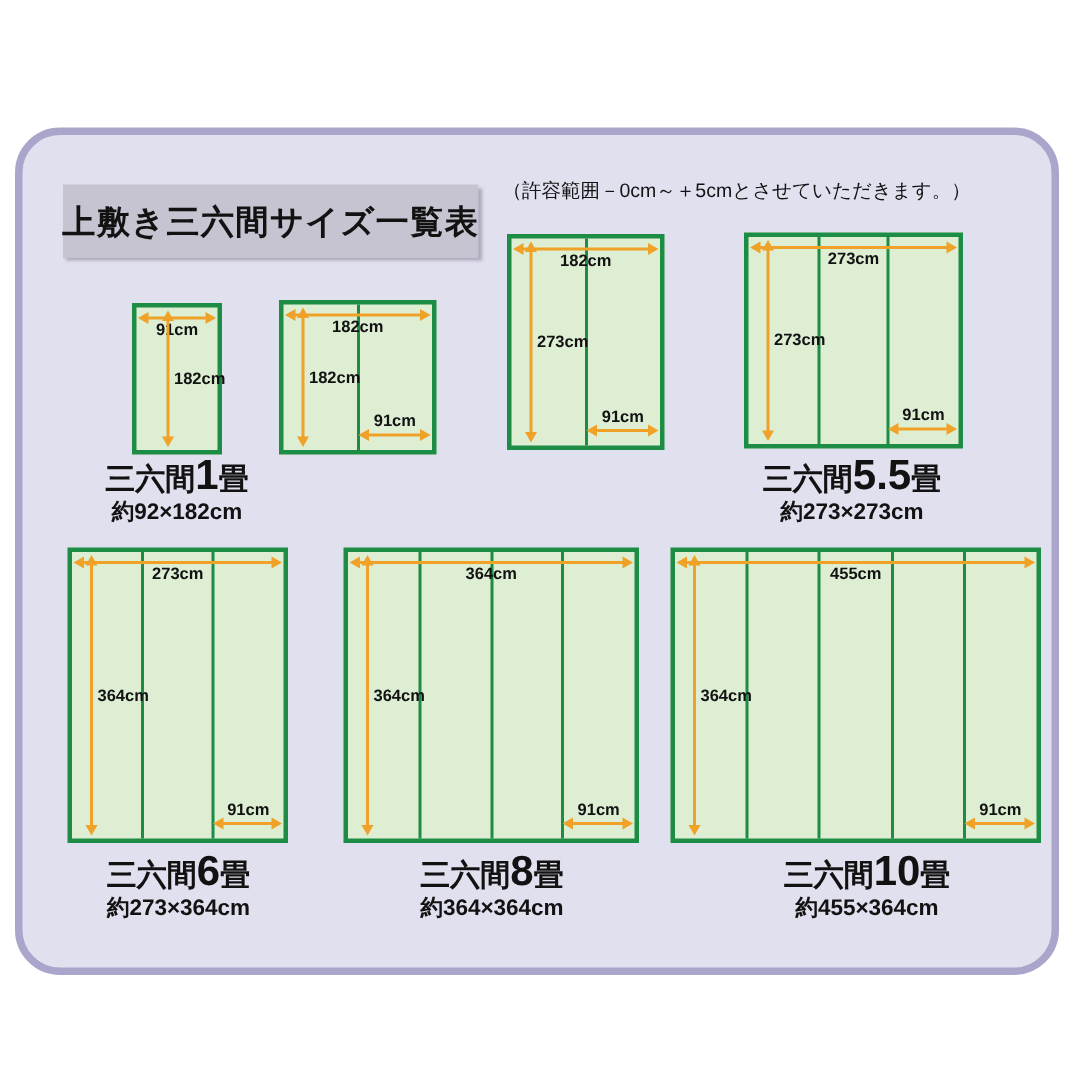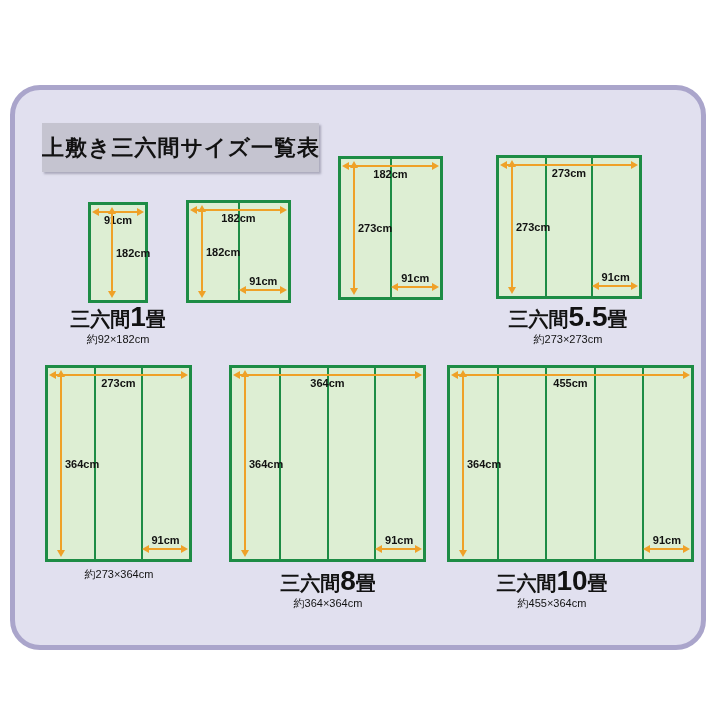--- a/index.html
+++ b/index.html
@@ -9,21 +9,21 @@
   }
   .panel{
     position:absolute;left:10px;top:85px;width:696px;height:565px;box-sizing:border-box;
     background:var(--panel-fill,#e1e0ef);border:5px solid var(--panel-border,#aaa5cb);
     border-radius:30px;
   }
   .title-box{
     position:absolute;left:27px;top:33px;width:277px;height:49px;
     background:var(--titlebox-fill,#c5c4d0);
     box-shadow:2px 2px 2px rgba(125,124,145,.55);
-    display:flex;align-items:center;
+    display:flex;align-items:center;justify-content:center;
   }
   .title-box span{font-size:22px;font-weight:bold;letter-spacing:1px;white-space:nowrap;}
   .note{
     position:absolute;left:320px;top:28px;font-size:13px;white-space:nowrap;color:#121212;
   }
   #diagrams{position:absolute;left:0;top:0;width:720px;height:720px;}
   .diagram{
     position:absolute;box-sizing:border-box;
     background:var(--mat-fill,#ddeed3);border:3px solid var(--mat-border,#1d8c45);
   }
@@ -42,29 +42,30 @@
   .v-arrow::after{content:"";position:absolute;bottom:-2px;left:-3px;
     border-left:4px solid transparent;border-right:4px solid transparent;
     border-top:7px solid var(--arrow,#efa128);}
   .dim{position:absolute;font-size:11px;font-weight:bold;white-space:nowrap;color:#121212;}
   .top-dim{left:0;right:0;top:9px;text-align:center;}
   .side-dim{top:50%;transform:translateY(-50%);}
   .mat-dim{text-align:center;}
   .caption{position:absolute;text-align:center;line-height:1.05;}
   .cap-title{font-size:20px;font-weight:bold;white-space:nowrap;}
   .cap-title .cap-num{font-size:28px;font-weight:bold;}
-  .cap-sub{font-size:11px;font-weight:normal;margin-top:3px;white-space:nowrap;}
+  .cap-sub{font-size:15px;font-weight:bold;margin-top:3px;white-space:nowrap;}
 </style>
 </head>
 <body>
 
 <div class="panel">
   <div class="title-box">
     <span>上敷き三六間サイズ一覧表</span>
   </div>
+  <div class="note">（許容範囲－0cm～＋5cmとさせていただきます。）</div>
 </div>
 
 <div id="diagrams">
     <div class="diagram" style="left: 88px; top: 202px; width: 60px; height: 101px;">
       <div class="h-arrow" style="left: 3px; right: 3px; top: 6px;"></div>
       <div class="dim top-dim">91cm</div>
       <div class="v-arrow" style="left: 20px; top: 4px; bottom: 4px;"></div>
       <div class="dim side-dim" style="left: 25px;">182cm</div>
     </div>
     <div class="caption" style="left: 18px; top: 302px; width: 200px; text-align: center;">
@@ -107,20 +108,21 @@
       <div class="divider" style="left: 46px;"></div>
       <div class="divider" style="left: 93px;"></div>
       <div class="h-arrow" style="left: 3px; right: 3px; top: 6px;"></div>
       <div class="dim top-dim">273cm</div>
       <div class="v-arrow" style="left: 12px; top: 4px; bottom: 4px;"></div>
       <div class="dim side-dim" style="left: 17px;">364cm</div>
       <div class="h-arrow" style="left: 96px; right: 3px; bottom: 9px;"></div>
       <div class="dim mat-dim" style="right: 0px; width: 47px; bottom: 13px;">91cm</div>
     </div>
     <div class="caption" style="left: 19px; top: 566px; width: 200px;">
+      <div class="cap-title"><span>三六間</span><span class="cap-num">6</span><span>畳</span></div>
       <div class="cap-sub">約273×364cm</div>
     </div>
     <div class="diagram" style="left: 229px; top: 365px; width: 197px; height: 197px;">
       <div class="divider" style="left: 46.75px;"></div>
       <div class="divider" style="left: 94.5px;"></div>
       <div class="divider" style="left: 142.25px;"></div>
       <div class="h-arrow" style="left: 3px; right: 3px; top: 6px;"></div>
       <div class="dim top-dim">364cm</div>
       <div class="v-arrow" style="left: 12px; top: 4px; bottom: 4px;"></div>
       <div class="dim side-dim" style="left: 17px;">364cm</div>
@@ -136,17 +138,17 @@
       <div class="divider" style="left: 95.4px;"></div>
       <div class="divider" style="left: 143.6px;"></div>
       <div class="divider" style="left: 191.8px;"></div>
       <div class="h-arrow" style="left: 3px; right: 3px; top: 6px;"></div>
       <div class="dim top-dim">455cm</div>
       <div class="v-arrow" style="left: 12px; top: 4px; bottom: 4px;"></div>
       <div class="dim side-dim" style="left: 17px;">364cm</div>
       <div class="h-arrow" style="left: 194.8px; right: 3px; bottom: 9px;"></div>
       <div class="dim mat-dim" style="right: 0px; width: 48.2px; bottom: 13px;">91cm</div>
     </div>
-    <div class="caption" style="left: 452px; top: 566px; width: 200px;">
+    <div class="caption" style="left: 478px; top: 566px; width: 200px;">
       <div class="cap-title"><span>三六間</span><span class="cap-num">10</span><span>畳</span></div>
       <div class="cap-sub">約455×364cm</div>
     </div>
   </div>
 
 </body></html>

